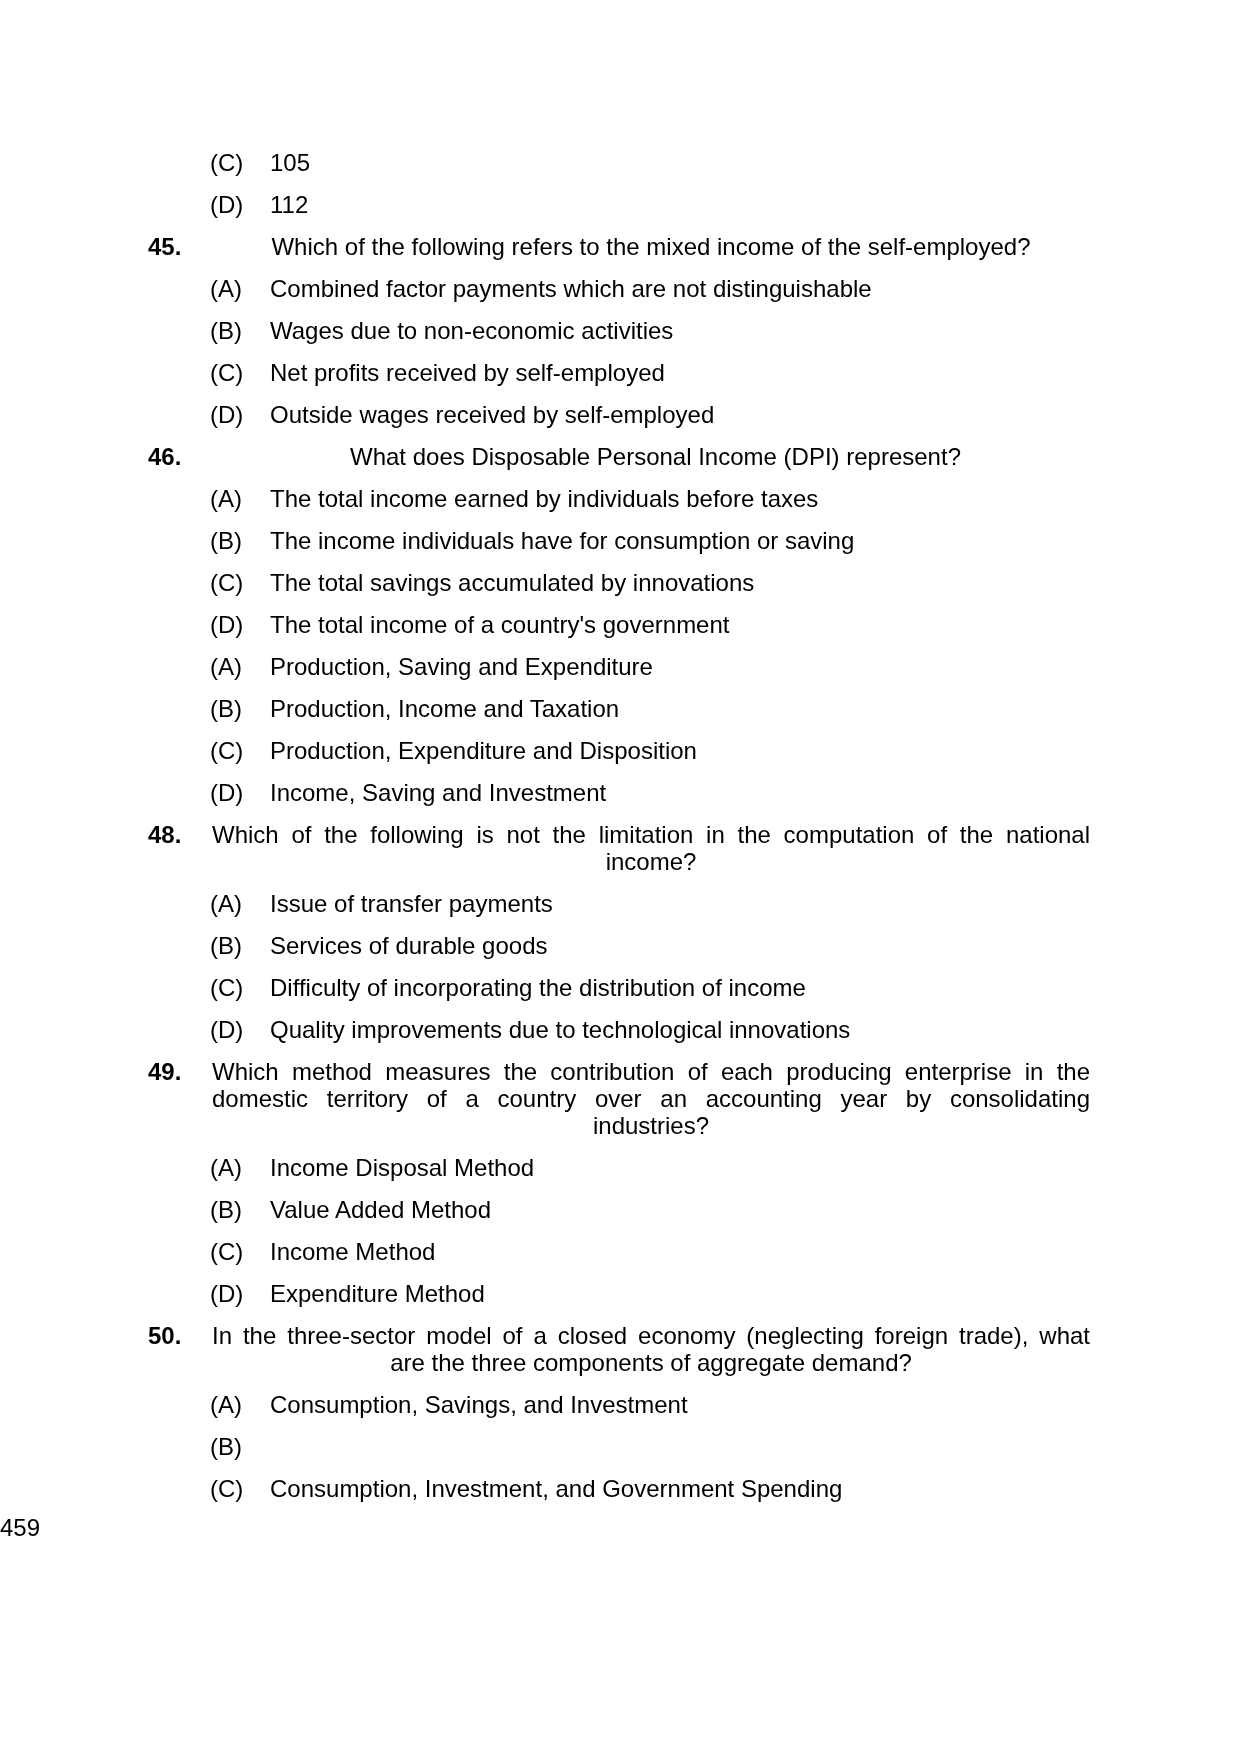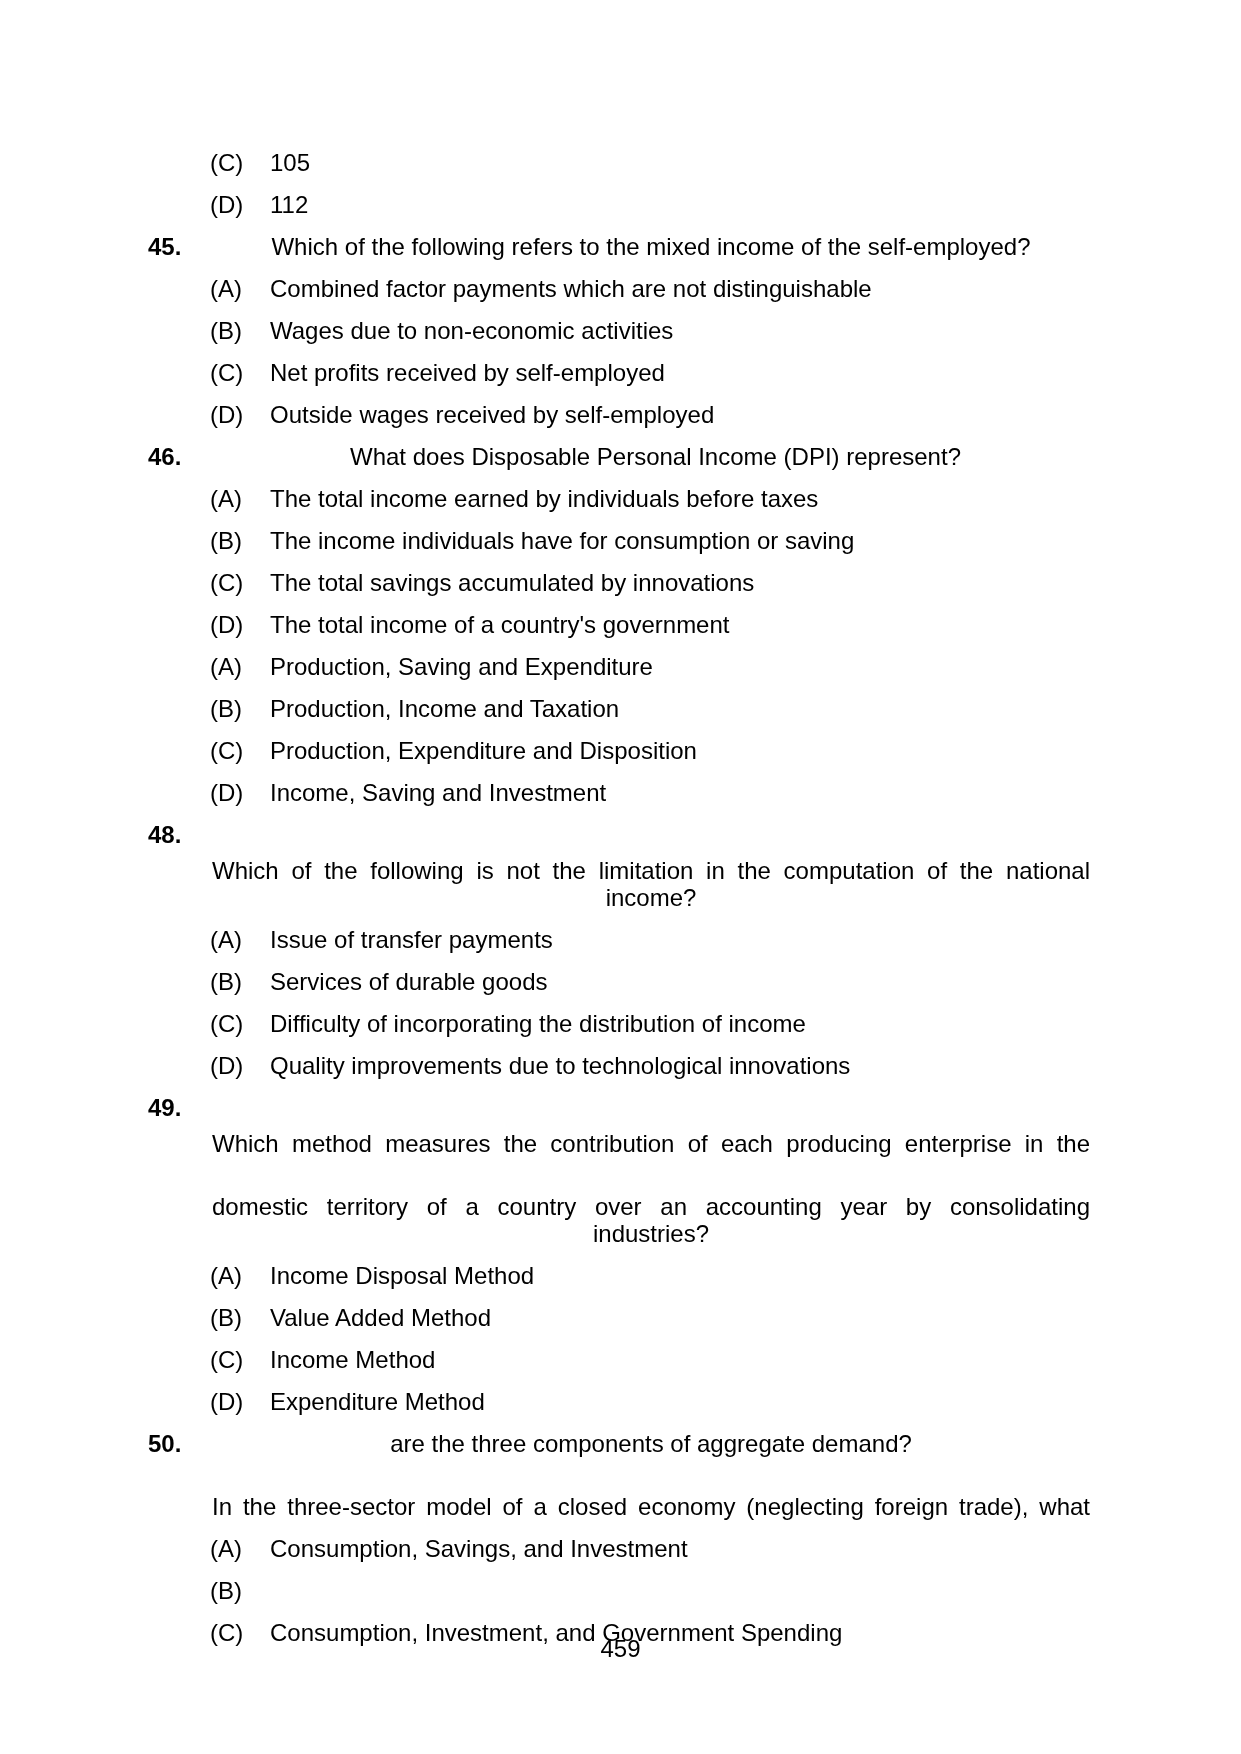--- a/index.html
+++ b/index.html
@@ -11,28 +11,27 @@
     position:relative; overflow:hidden;
   }
   .content {
     position:absolute; left:148px; top:149px; width:942px;
   }
   .q-row { display:flex; margin-bottom:15px; }
   .q-num { flex:0 0 64px; width:64px;font-weight:bold; }
   .q-body { flex:1; min-width:0; }
   .q-body.indent-sm .q-line:first-child { padding-left:9px; }
   .q-line { text-align:center; }
-  .q-line.just { text-align:justify; text-align-last:justify;margin-top:36px; }
+  .q-line.just { text-align:justify; text-align-last:justify; }
   .q-line.last { white-space:nowrap; }
   .opt-row { display:flex; padding-left:62px; margin-bottom:15px; }
   .opt-letter { flex:0 0 60px; width:60px; }
   .opt-text { flex:1; white-space:nowrap; min-width:0; }
   .page-num {
-    position:absolute; top:1635px; left:0; width:100%;
-    text-align:center;
+    position:absolute; top:1514px; left:0; width:100%;
   }
 </style>
 </head>
 <body>
 
 <div class="content">
 
   <div class="opt-row">
     <div class="opt-letter">(C)</div>
     <div class="opt-text">105</div>
@@ -150,22 +149,22 @@
     <div class="opt-text">Income Method</div>
   </div>
   <div class="opt-row">
     <div class="opt-letter">(D)</div>
     <div class="opt-text">Expenditure Method</div>
   </div>
 
   <div class="q-row">
     <div class="q-num">50.</div>
     <div class="q-body">
+      <div class="q-line just">In the three-sector model of a closed economy (neglecting foreign trade), what</div>
       <div class="q-line last">are the three components of aggregate demand?</div>
-      <div class="q-line just">In the three-sector model of a closed economy (neglecting foreign trade), what</div>
     </div>
   </div>
   <div class="opt-row">
     <div class="opt-letter">(A)</div>
     <div class="opt-text">Consumption, Savings, and Investment</div>
   </div>
   <div class="opt-row">
     <div class="opt-letter">(B)</div>
   </div>
   <div class="opt-row">

